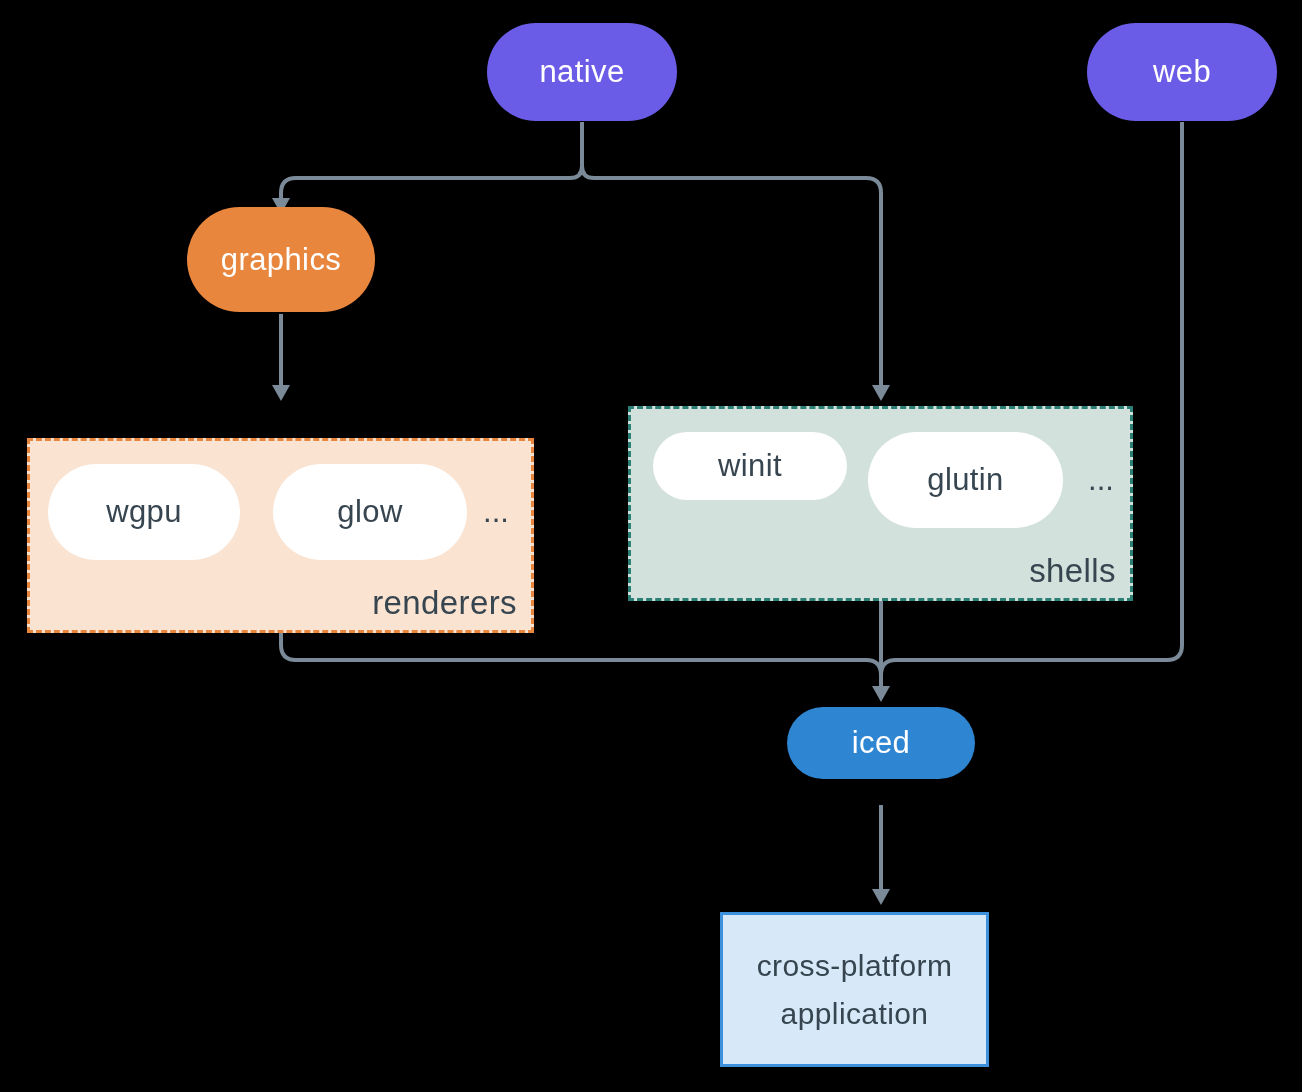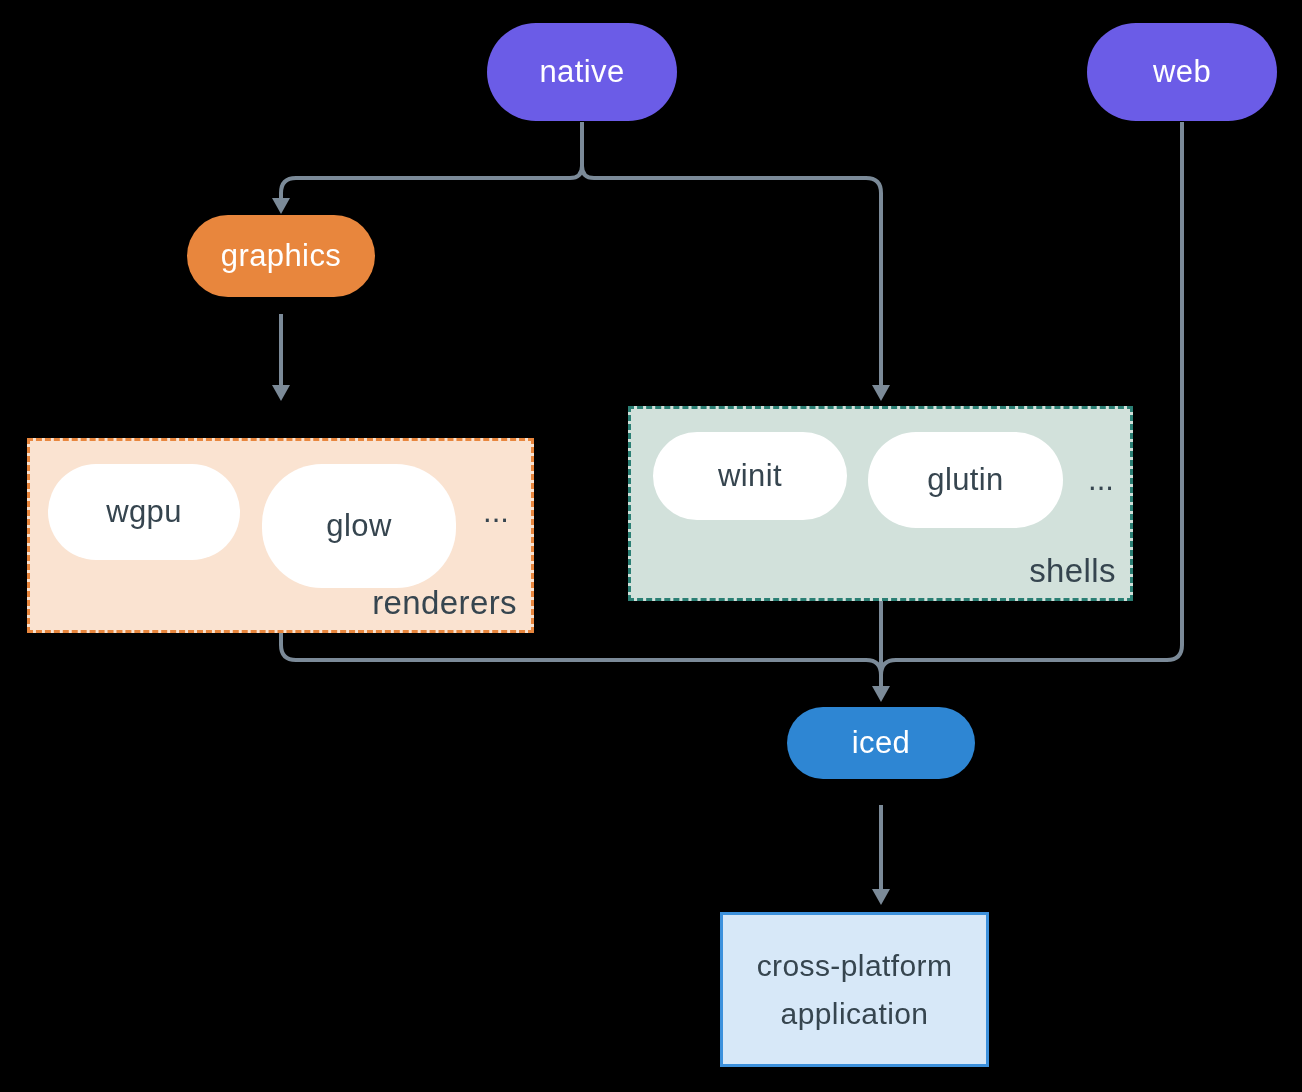--- a/index.html
+++ b/index.html
@@ -69,27 +69,27 @@
     font-size: 30px;
     line-height: 1.6;
     color: var(--ink, #36454f);
     padding: 0 28px;
     letter-spacing: 0.4px;
   }
 
   
   .n-native   { left: 487px;  top: 23px;  width: 190px; height: 98px; }
   .n-web      { left: 1087px; top: 23px;  width: 190px; height: 98px; }
-  .n-graphics { left: 187px;  top: 215px; width: 188px; height: 82px; }
+  .n-graphics { left: 187px;  top: 207px; width: 188px; height: 105px; }
   .n-iced     { left: 787px;  top: 707px; width: 188px; height: 72px; }
 
   .n-wgpu   { left: 18px;  top: 23px; width: 192px; height: 96px; }
-  .n-glow   { left: 232px; top: 23px; width: 194px; height: 124px; }
+  .n-glow   { left: 243px; top: 23px; width: 194px; height: 96px; }
   .e-renderers { left: 438px; }
-  .n-winit  { left: 22px;  top: 23px; width: 194px; height: 88px; }
+  .n-winit  { left: 22px;  top: 23px; width: 194px; height: 68px; }
   .n-glutin { left: 237px; top: 23px; width: 195px; height: 96px; }
   .e-shells { left: 442px; }
 </style>
 </head>
 <body>
 
 <div class="canvas">
 
   <svg class="wires" width="1302" height="1092" viewBox="0 0 1302 1092">
     <g fill="none" stroke="var(--line, #7b8a98)" stroke-width="4">

